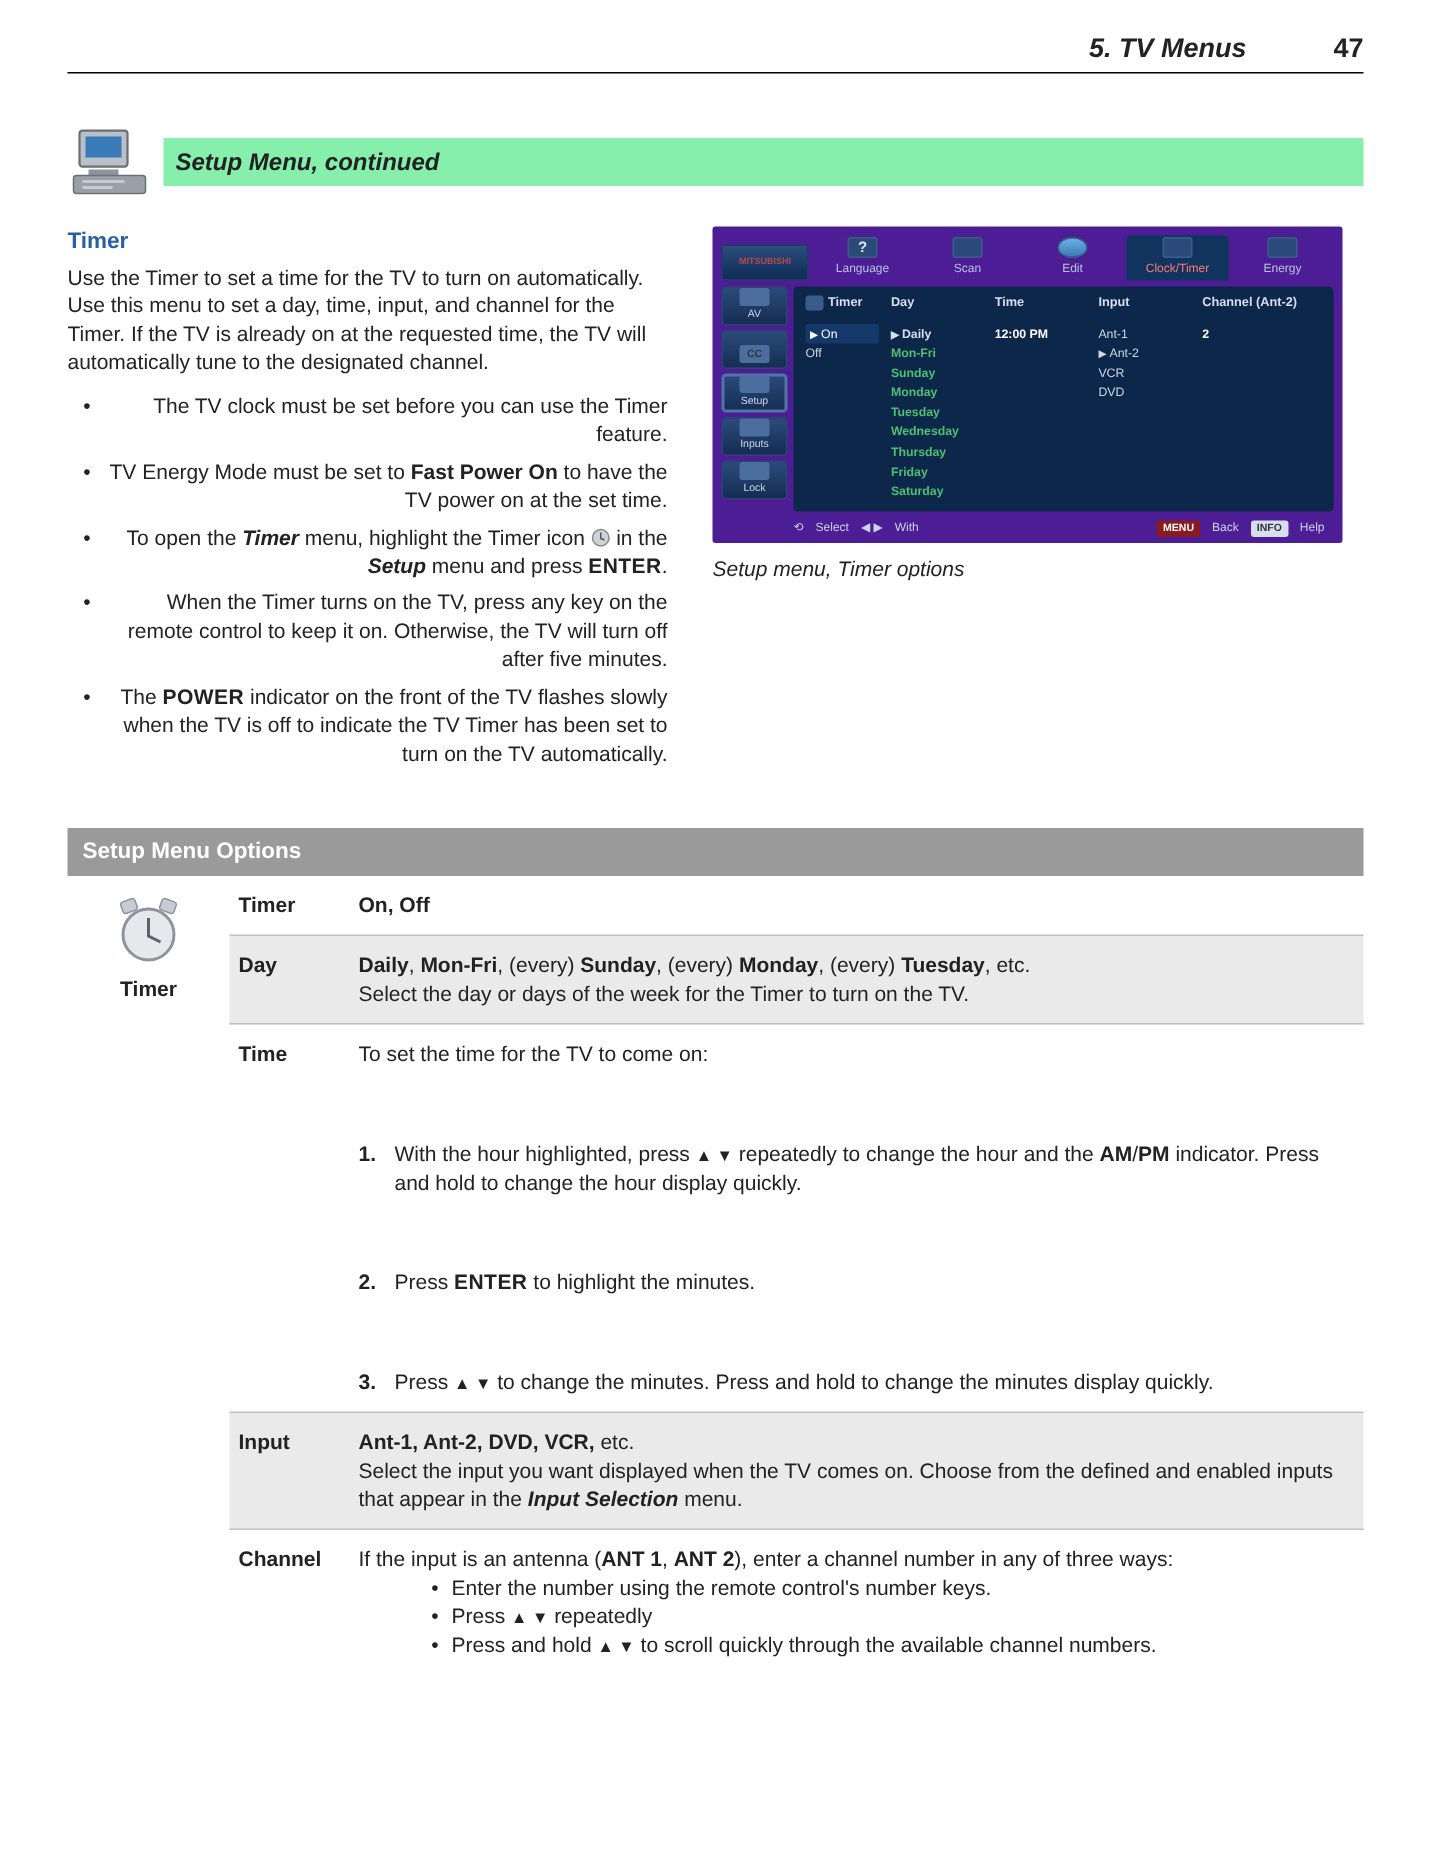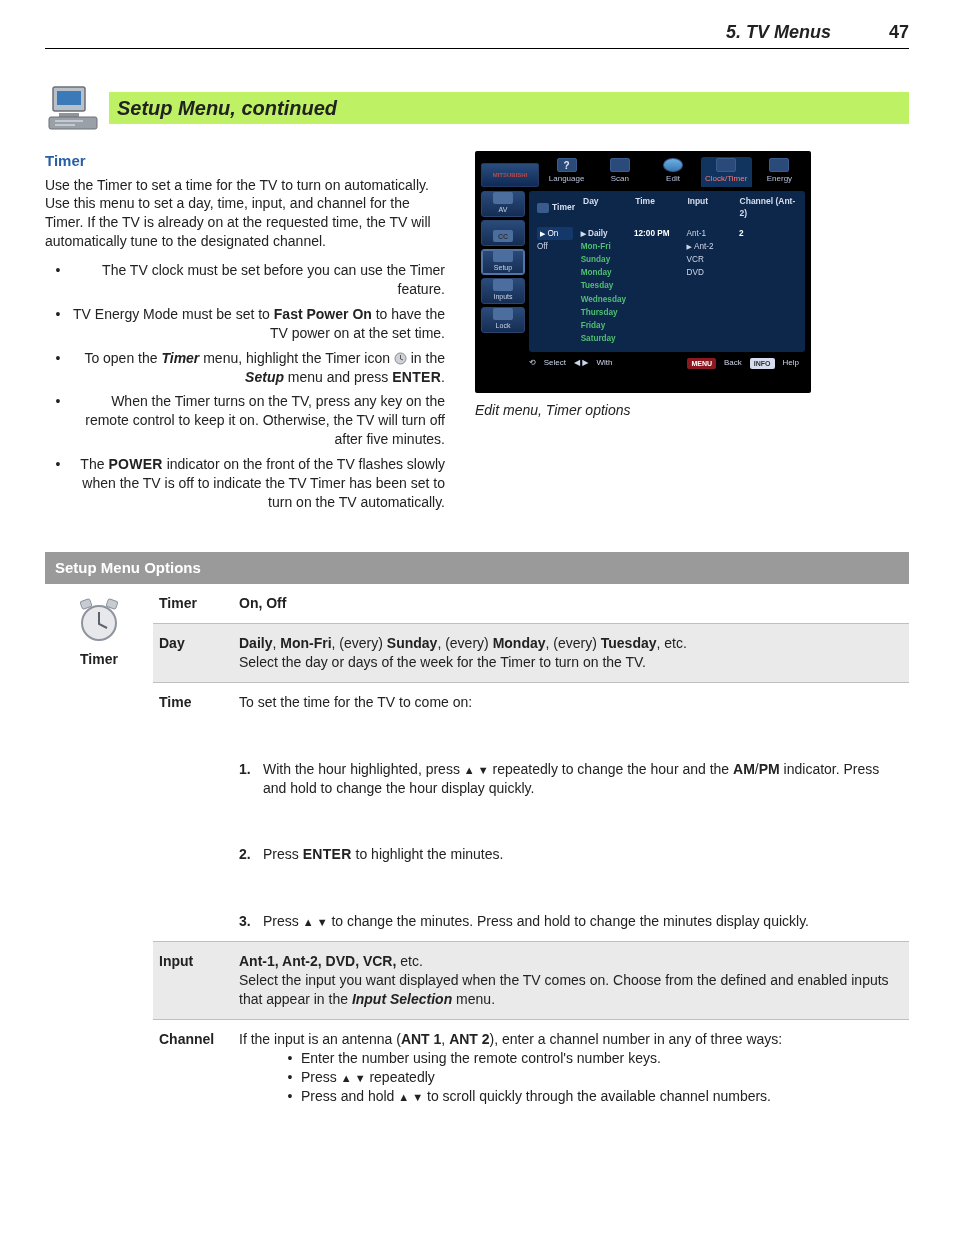--- a/index.html
+++ b/index.html
@@ -12,40 +12,40 @@
     padding: 20px 45px 40px 45px;
     line-height: 1.35;
   }
   .hdrrow { display:flex; justify-content:flex-end; align-items:baseline; border-bottom:1.5px solid #000; padding-bottom:4px; margin-bottom:34px; }
   .hdr-right { font-weight:bold; font-style:italic; font-size:18px; }
   .hdr-page { font-weight:bold; font-size:18px; margin-left:58px; }
 
   .title-band { display:flex; align-items:center; margin-bottom:18px; }
   .title-icon { width:56px; height:50px; position:relative; margin-right:8px; }
   .title-icon svg { width:56px; height:50px; }
-  .title-bar { flex:1; background:#bef264; height:32px; display:flex; align-items:center; padding-left:8px; font-style:italic; font-weight:bold; font-size:20px; color:#222; }
+  .title-bar { flex:1; background:#86efac; height:32px; display:flex; align-items:center; padding-left:8px; font-style:italic; font-weight:bold; font-size:16px; color:#222; }
 
   .two-col { display:flex; gap:30px; }
   .colL { width:400px; }
   .colR { flex:1; }
 
   .subhead { font-weight:bold; color:#2760a7; font-size:15px; margin-bottom:4px; }
   .para { margin-bottom:10px; }
   ul.bul { list-style:none; padding-left:0; }
   ul.bul > li { display:flex; margin-bottom:6px;text-align:right; }
   ul.bul > li::before { content:"•"; width:26px; text-align:center; font-size:14px; flex-shrink:0; }
   ul.bul > li > div { flex:1; }
   .b { font-weight:bold; }
   .bi { font-weight:bold; font-style:italic; }
   .sc { font-variant: small-caps; font-weight:bold; letter-spacing:0.3px; }
   .glyph { font-size:11px; }
   .mini-icon { display:inline-block; width:13px; height:13px; vertical-align:-2px; }
 
   
-  .shot { width:336px; background:#000000; border-radius:2px; padding:6px 6px 24px 6px; color:#cfd6e8; font-size:9.5px; position:relative; }
+  .shot { width:420px; background:#4c1d95; border-radius:2px; padding:6px 6px 4px 6px; color:#cfd6e8; font-size:9.5px; position:relative; }
   .shot .toprow { display:flex; align-items:flex-end; gap:2px; margin-bottom:4px; }
   .shot .logo { width:58px; height:24px; background:linear-gradient(#2b4d7e,#0f2b55); border:1px solid #233b64; border-radius:2px; display:flex; align-items:center; justify-content:center; font-size:6px; color:#b84a4a; font-weight:bold; }
   .shot .tab { flex:1; height:30px; display:flex; flex-direction:column; align-items:center; justify-content:flex-end; padding-bottom:3px; position:relative;}
   .shot .tab.sel { background:#11345f; border-radius:3px 3px 0 0; }
   .shot .tab .ticon { width:20px; height:14px; background:#2a4b7a; border:1px solid #3a5c8c; border-radius:2px; margin-bottom:2px;}
   .shot .tab .ticon.q::after { content:"?"; display:block; text-align:center; color:#e0e6f4; font-size:10px; line-height:13px; font-weight:bold;}
   .shot .tab .ticon.e { background:linear-gradient(#6cb0e2,#3a7ab8); border-radius:50%; }
   .shot .tab .tlabel { font-size:8px; color:#b8c4df; white-space:nowrap;}
   .shot .tab.sel .tlabel { color:#ff7a7a; }
 
@@ -254,21 +254,21 @@
           <span>Select</span>
         <span>◀ ▶</span>
           <span>With</span>
         <span class="sp"></span>
         <span class="btn">MENU</span>
           <span>Back</span>
         <span class="btn btn2">INFO</span>
           <span>Help</span>
       </div>
     </div>
-    <div class="caption">Edit menu, Timer options</div>
+    <div class="caption">Setup menu, Timer options</div>
   </div>
 </div>
 
 <div class="opt-wrap">
   <div class="opt-hdr">Setup Menu Options</div>
   <div class="opt-body">
     <div class="opt-side">
       <div class="oicon">
         <svg viewBox="0 0 50 46">
           <circle cx="25" cy="25" r="17" fill="#e6e8ec" stroke="#8d949e" stroke-width="2"></circle>

